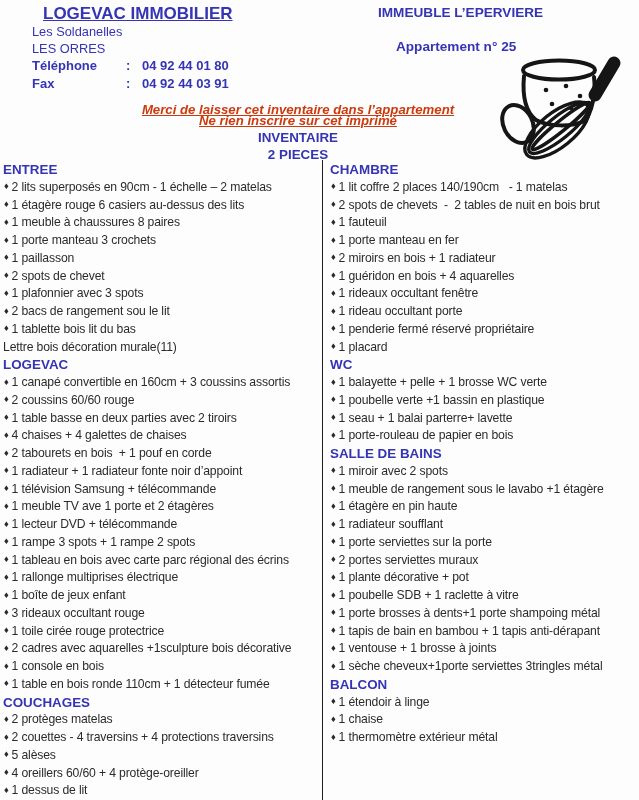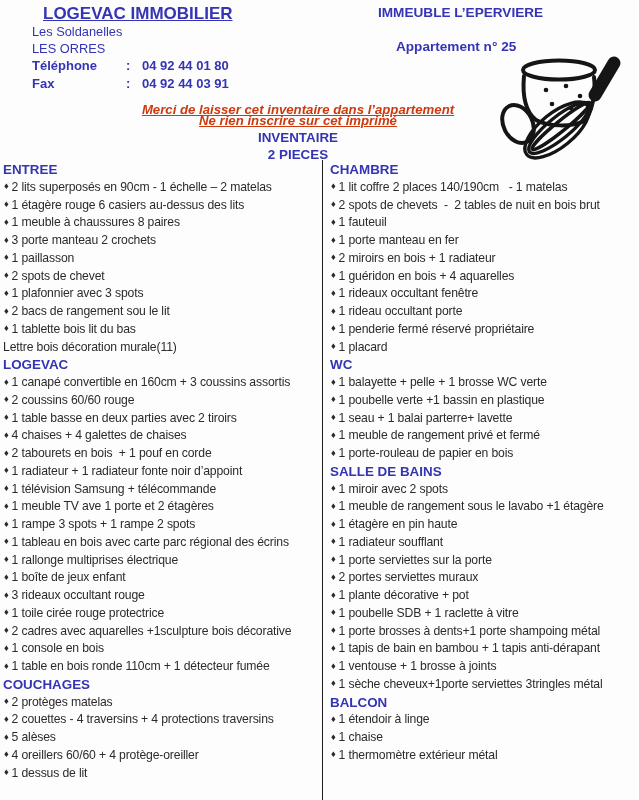--- a/index.html
+++ b/index.html
@@ -90,36 +90,37 @@
   <div class="abs center-band n2 notice">Ne rien inscrire sur cet imprimé</div>
   <div class="abs center-band title">INVENTAIRE</div>
   <div class="abs center-band subtitle">2 PIECES</div>
 
   <div class="abs divider"></div>
   <div class="abs col col-left">
       <div class="line heading">ENTREE</div>
       <div class="line item"><span class="bullet">♦</span><span>2 lits superposés en 90cm - 1 échelle – 2 matelas</span></div>
       <div class="line item"><span class="bullet">♦</span><span>1 étagère rouge 6 casiers au-dessus des lits</span></div>
       <div class="line item"><span class="bullet">♦</span><span>1 meuble à chaussures 8 paires</span></div>
-      <div class="line item"><span class="bullet">♦</span><span>3 porte manteau 2 crochets</span></div>
+      <div class="line item"><span class="bullet">♦</span><span>1 porte manteau 3 crochets</span></div>
       <div class="line item"><span class="bullet">♦</span><span>1 paillasson</span></div>
       <div class="line item"><span class="bullet">♦</span><span>2 spots de chevet</span></div>
       <div class="line item"><span class="bullet">♦</span><span>1 plafonnier avec 3 spots</span></div>
       <div class="line item"><span class="bullet">♦</span><span>2 bacs de rangement sou le lit</span></div>
       <div class="line item"><span class="bullet">♦</span><span>1 tablette bois lit du bas</span></div>
       <div class="line item"><span>Lettre bois décoration murale(11)</span></div>
       <div class="line heading">LOGEVAC</div>
       <div class="line item"><span class="bullet">♦</span><span>1 canapé convertible en 160cm + 3 coussins assortis</span></div>
       <div class="line item"><span class="bullet">♦</span><span>2 coussins 60/60 rouge</span></div>
       <div class="line item"><span class="bullet">♦</span><span>1 table basse en deux parties avec 2 tiroirs</span></div>
       <div class="line item"><span class="bullet">♦</span><span>4 chaises + 4 galettes de chaises</span></div>
       <div class="line item"><span class="bullet">♦</span><span>2 tabourets en bois  + 1 pouf en corde</span></div>
       <div class="line item"><span class="bullet">♦</span><span>1 radiateur + 1 radiateur fonte noir d’appoint</span></div>
       <div class="line item"><span class="bullet">♦</span><span>1 télévision Samsung + télécommande</span></div>
       <div class="line item"><span class="bullet">♦</span><span>1 meuble TV ave 1 porte et 2 étagères</span></div>
+      <div class="line item"><span class="bullet">♦</span><span>1 lecteur DVD + télécommande</span></div>
       <div class="line item"><span class="bullet">♦</span><span>1 rampe 3 spots + 1 rampe 2 spots</span></div>
       <div class="line item"><span class="bullet">♦</span><span>1 tableau en bois avec carte parc régional des écrins</span></div>
       <div class="line item"><span class="bullet">♦</span><span>1 rallonge multiprises électrique</span></div>
       <div class="line item"><span class="bullet">♦</span><span>1 boîte de jeux enfant</span></div>
       <div class="line item"><span class="bullet">♦</span><span>3 rideaux occultant rouge</span></div>
       <div class="line item"><span class="bullet">♦</span><span>1 toile cirée rouge protectrice</span></div>
       <div class="line item"><span class="bullet">♦</span><span>2 cadres avec aquarelles +1sculpture bois décorative</span></div>
       <div class="line item"><span class="bullet">♦</span><span>1 console en bois</span></div>
       <div class="line item"><span class="bullet">♦</span><span>1 table en bois ronde 110cm + 1 détecteur fumée</span></div>
       <div class="line heading">COUCHAGES</div>
@@ -138,21 +139,20 @@
       <div class="line item"><span class="bullet">♦</span><span>2 miroirs en bois + 1 radiateur</span></div>
       <div class="line item"><span class="bullet">♦</span><span>1 guéridon en bois + 4 aquarelles</span></div>
       <div class="line item"><span class="bullet">♦</span><span>1 rideaux occultant fenêtre</span></div>
       <div class="line item"><span class="bullet">♦</span><span>1 rideau occultant porte</span></div>
       <div class="line item"><span class="bullet">♦</span><span>1 penderie fermé réservé propriétaire</span></div>
       <div class="line item"><span class="bullet">♦</span><span>1 placard</span></div>
       <div class="line heading">WC</div>
       <div class="line item"><span class="bullet">♦</span><span>1 balayette + pelle + 1 brosse WC verte</span></div>
       <div class="line item"><span class="bullet">♦</span><span>1 poubelle verte +1 bassin en plastique</span></div>
       <div class="line item"><span class="bullet">♦</span><span>1 seau + 1 balai parterre+ lavette</span></div>
-      <div class="line item"><span class="bullet">♦</span><span>1 meuble de rangement privé et fermé</span></div>
       <div class="line item"><span class="bullet">♦</span><span>1 porte-rouleau de papier en bois</span></div>
       <div class="line heading">SALLE DE BAINS</div>
       <div class="line item"><span class="bullet">♦</span><span>1 miroir avec 2 spots</span></div>
       <div class="line item"><span class="bullet">♦</span><span>1 meuble de rangement sous le lavabo +1 étagère</span></div>
       <div class="line item"><span class="bullet">♦</span><span>1 étagère en pin haute</span></div>
       <div class="line item"><span class="bullet">♦</span><span>1 radiateur soufflant</span></div>
       <div class="line item"><span class="bullet">♦</span><span>1 porte serviettes sur la porte</span></div>
       <div class="line item"><span class="bullet">♦</span><span>2 portes serviettes muraux</span></div>
       <div class="line item"><span class="bullet">♦</span><span>1 plante décorative + pot</span></div>
       <div class="line item"><span class="bullet">♦</span><span>1 poubelle SDB + 1 raclette à vitre</span></div>

